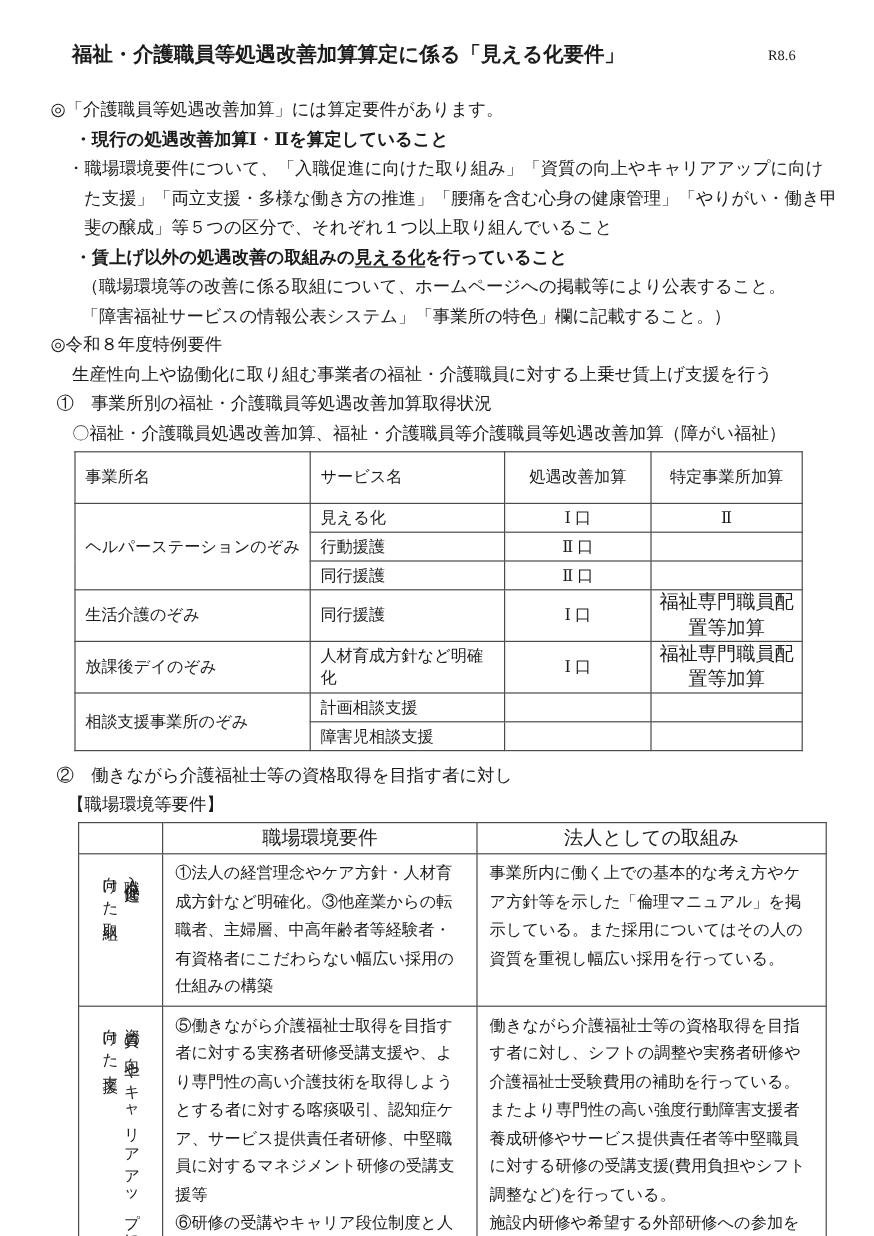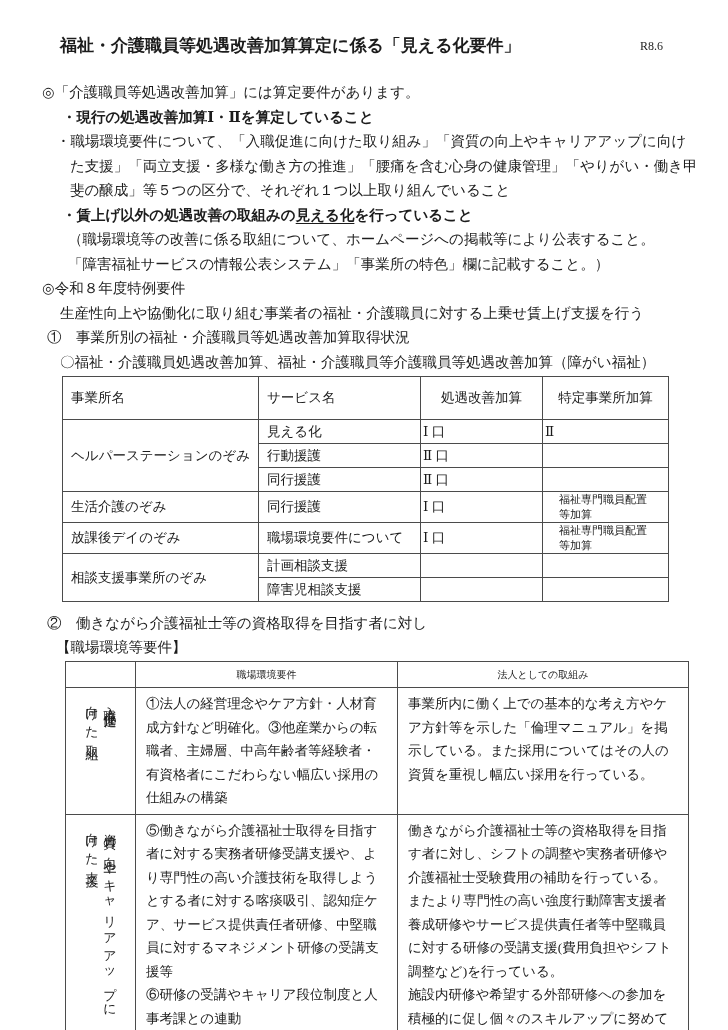--- a/index.html
+++ b/index.html
@@ -24,30 +24,30 @@
   .u{text-decoration:underline;text-underline-offset:3px;}
   
   table{border-collapse:collapse;table-layout:fixed;}
   td,th{border:1px solid #4b4b4b;font-weight:normal;box-sizing:border-box;}
   
   .t1{margin:2px 15px 0 20px;width:606px;font-size:13.5px;}
   .t1 col.c1{width:196px;} .t1 col.c2{width:162px;} .t1 col.c3{width:122px;} .t1 col.c4{width:126px;}
   .t1 th{height:28px;padding:0 8px;text-align:left;}
   .t1 th.ctr{text-align:center;padding:12px 2px;}
   .t1 td{height:24px;padding:0 8px;}
-  .t1 td.ctr{text-align:left;padding:2px 2px;}
-  .t1 td.small{font-size:11px;text-align:left;padding:0 16px;}
+  .t1 td.ctr{text-align:center;padding:2px 2px;}
+  .t1 td.small{font-size:16px;text-align:center;padding:0 2px;}
   
   .sec2{font-size:14.5px;line-height:24px;margin-top:9px;}
   .sec2 .h{margin-left:5px;}
   .sec2 .sub{margin-left:14px;}
   
   .t2{margin:2px 0 0 23px;width:623px;font-size:13.5px;}
   .t2 col.c1{width:70px;} .t2 col.c2{width:262px;} .t2 col.c3{width:291px;}
-  .t2 th{height:26px;text-align:center;font-size:10px;}
+  .t2 th{height:26px;text-align:center;font-size:16px;}
   .t2 td{vertical-align:top;padding:4px 10px;line-height:23.5px;}
   .t2 td.vlabel{vertical-align:top;text-align:center;padding:8px 2px;}
   .vwrap{writing-mode:vertical-rl;display:inline-block;font-size:13px;
     letter-spacing:3px;line-height:18px;text-align:left;}
   .vwrap span{display:block;}
   .pre{white-space:pre-wrap;}
 </style>
 </head>
 <body>
 
@@ -102,21 +102,21 @@
       <td class="ctr"></td>
     </tr>
     <tr>
       <td>生活介護のぞみ</td>
       <td>同行援護</td>
       <td class="ctr">Ⅰ 口</td>
       <td class="small">福祉専門職員配置等加算</td>
     </tr>
     <tr>
       <td>放課後デイのぞみ</td>
-      <td>職場環境要件について</td>
+      <td>人材育成方針など明確化</td>
       <td class="ctr">Ⅰ 口</td>
       <td class="small">福祉専門職員配置等加算</td>
     </tr>
     <tr>
       <td rowspan="2">相談支援事業所のぞみ</td>
       <td>計画相談支援</td>
       <td class="ctr"></td>
       <td class="ctr"></td>
     </tr>
     <tr>

